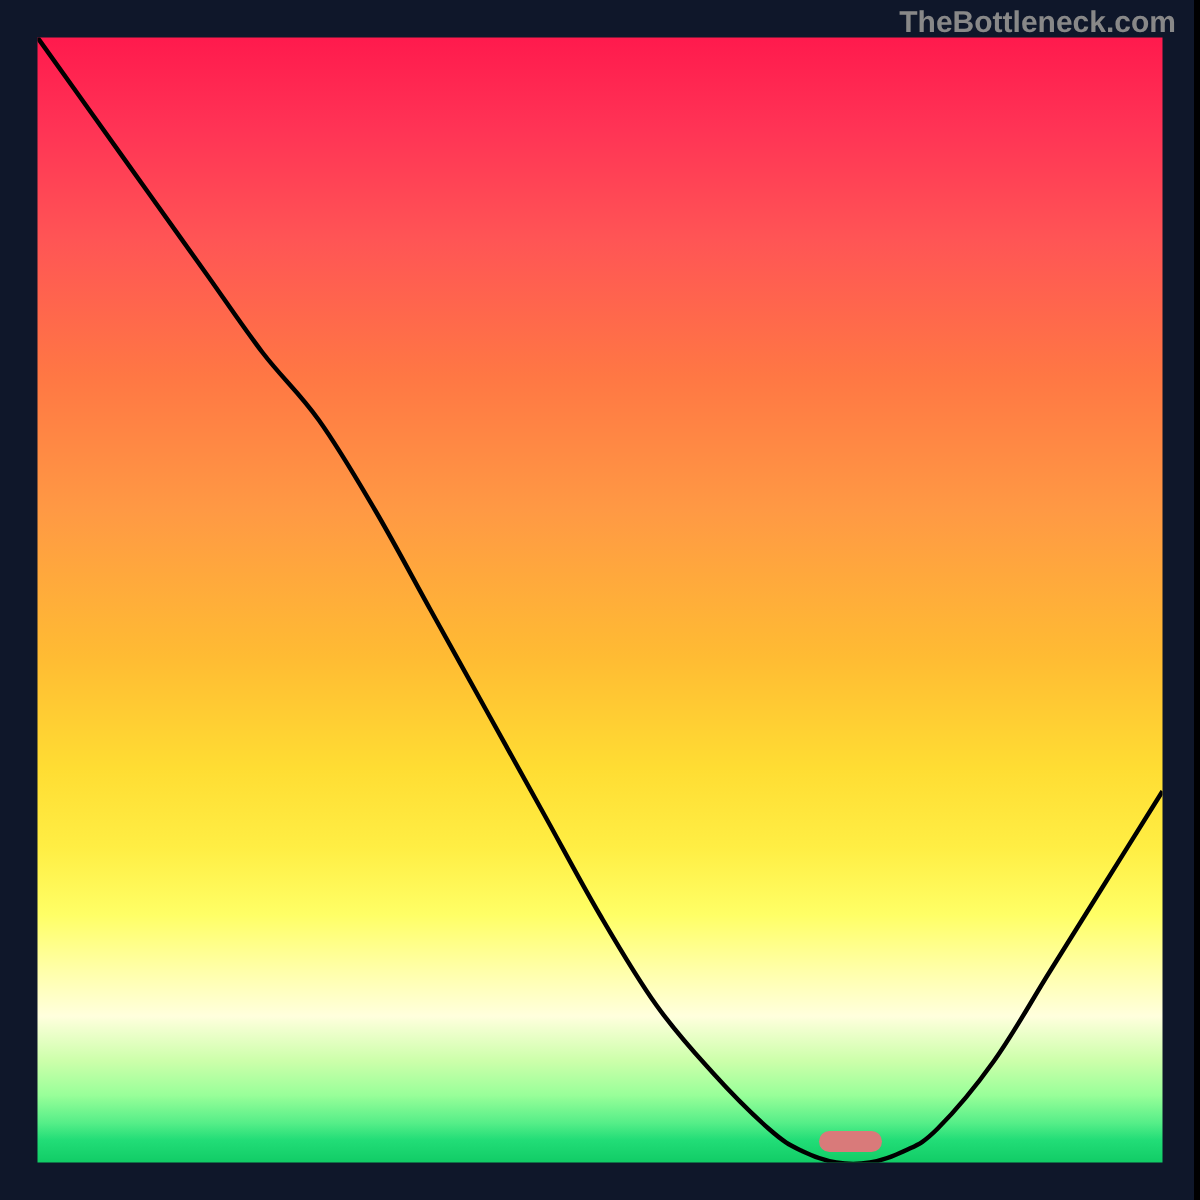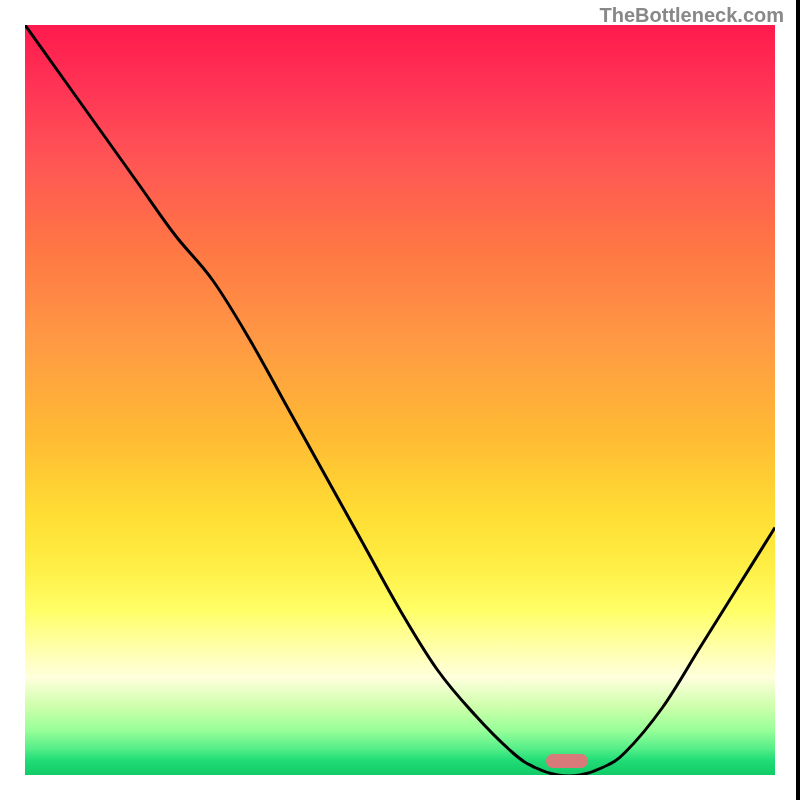--- a/index.html
+++ b/index.html
@@ -7,21 +7,21 @@
     padding: 0;
     width: 800px;
     height: 800px;
     background: #000;
     font-family: Arial, sans-serif;
   }
   .container {
     position: relative;
     width: 796px;
     height: 800px;
-    background: #ffffff;
+    background: #0f172a;
   }
   .watermark {
     position: absolute;
     top: 4px;
     right: 12px;
     color: #888;
     font-size: 20px;
     font-weight: bold;
     z-index: 10;
   }

